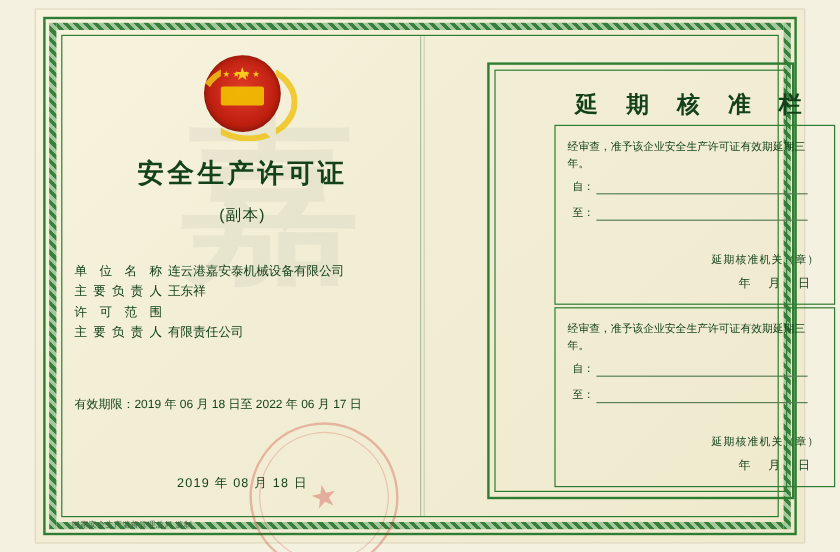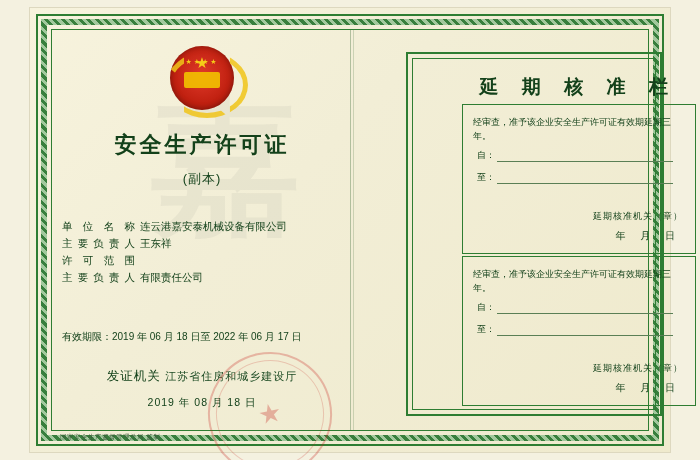--- a/index.html
+++ b/index.html
@@ -216,24 +216,20 @@
           <span class="lab">许可范围</span>
         </div>
         <div class="row">
           <span class="lab">主要负责人</span>
           <span class="val">有限责任公司</span>
         </div>
       </div>
 
       <div class="validity">有效期限：2019 年 06 月 18 日至 2022 年 06 月 17 日</div>
 
-      <div class="issuer">
-        <span>发证机关</span>
-        <span class="org">江苏省住房和城乡建设厅</span>
-      </div>
 
       <div class="issuedate">2019 年    08 月    18 日</div>
 
       <div class="redseal">
         <div class="ring"></div>
         <div class="star">★</div>
       </div>
 
     </div>
 

